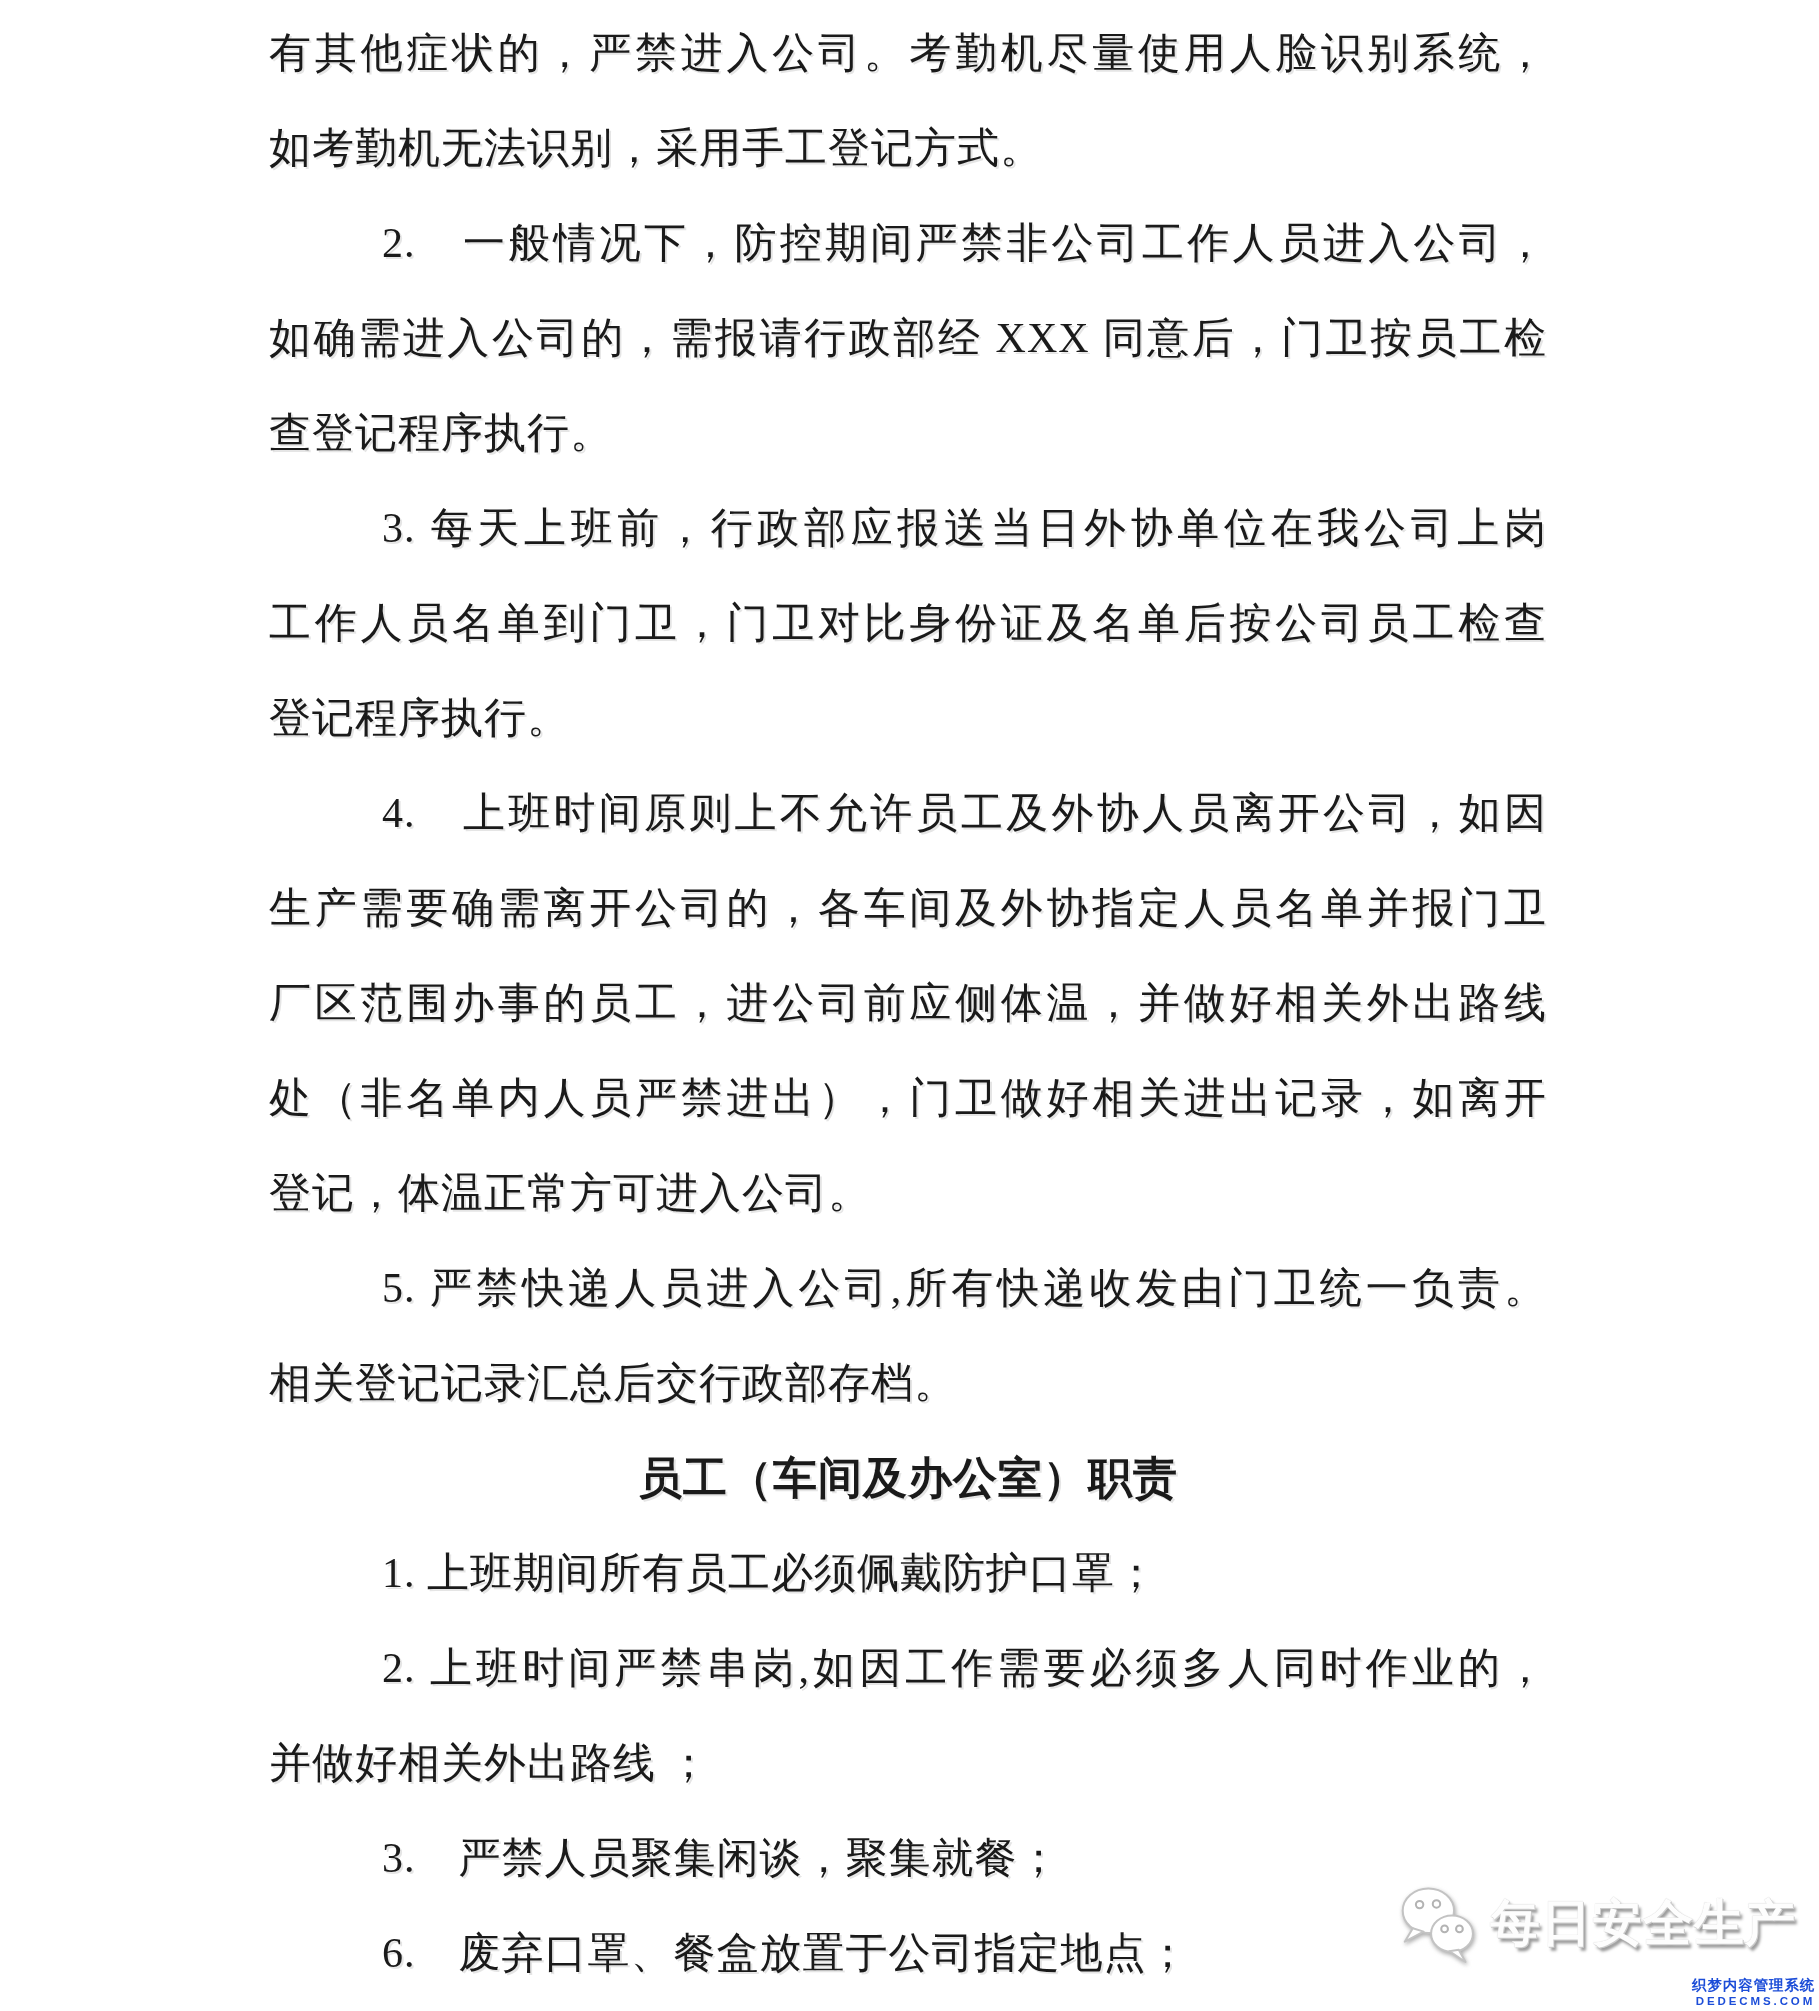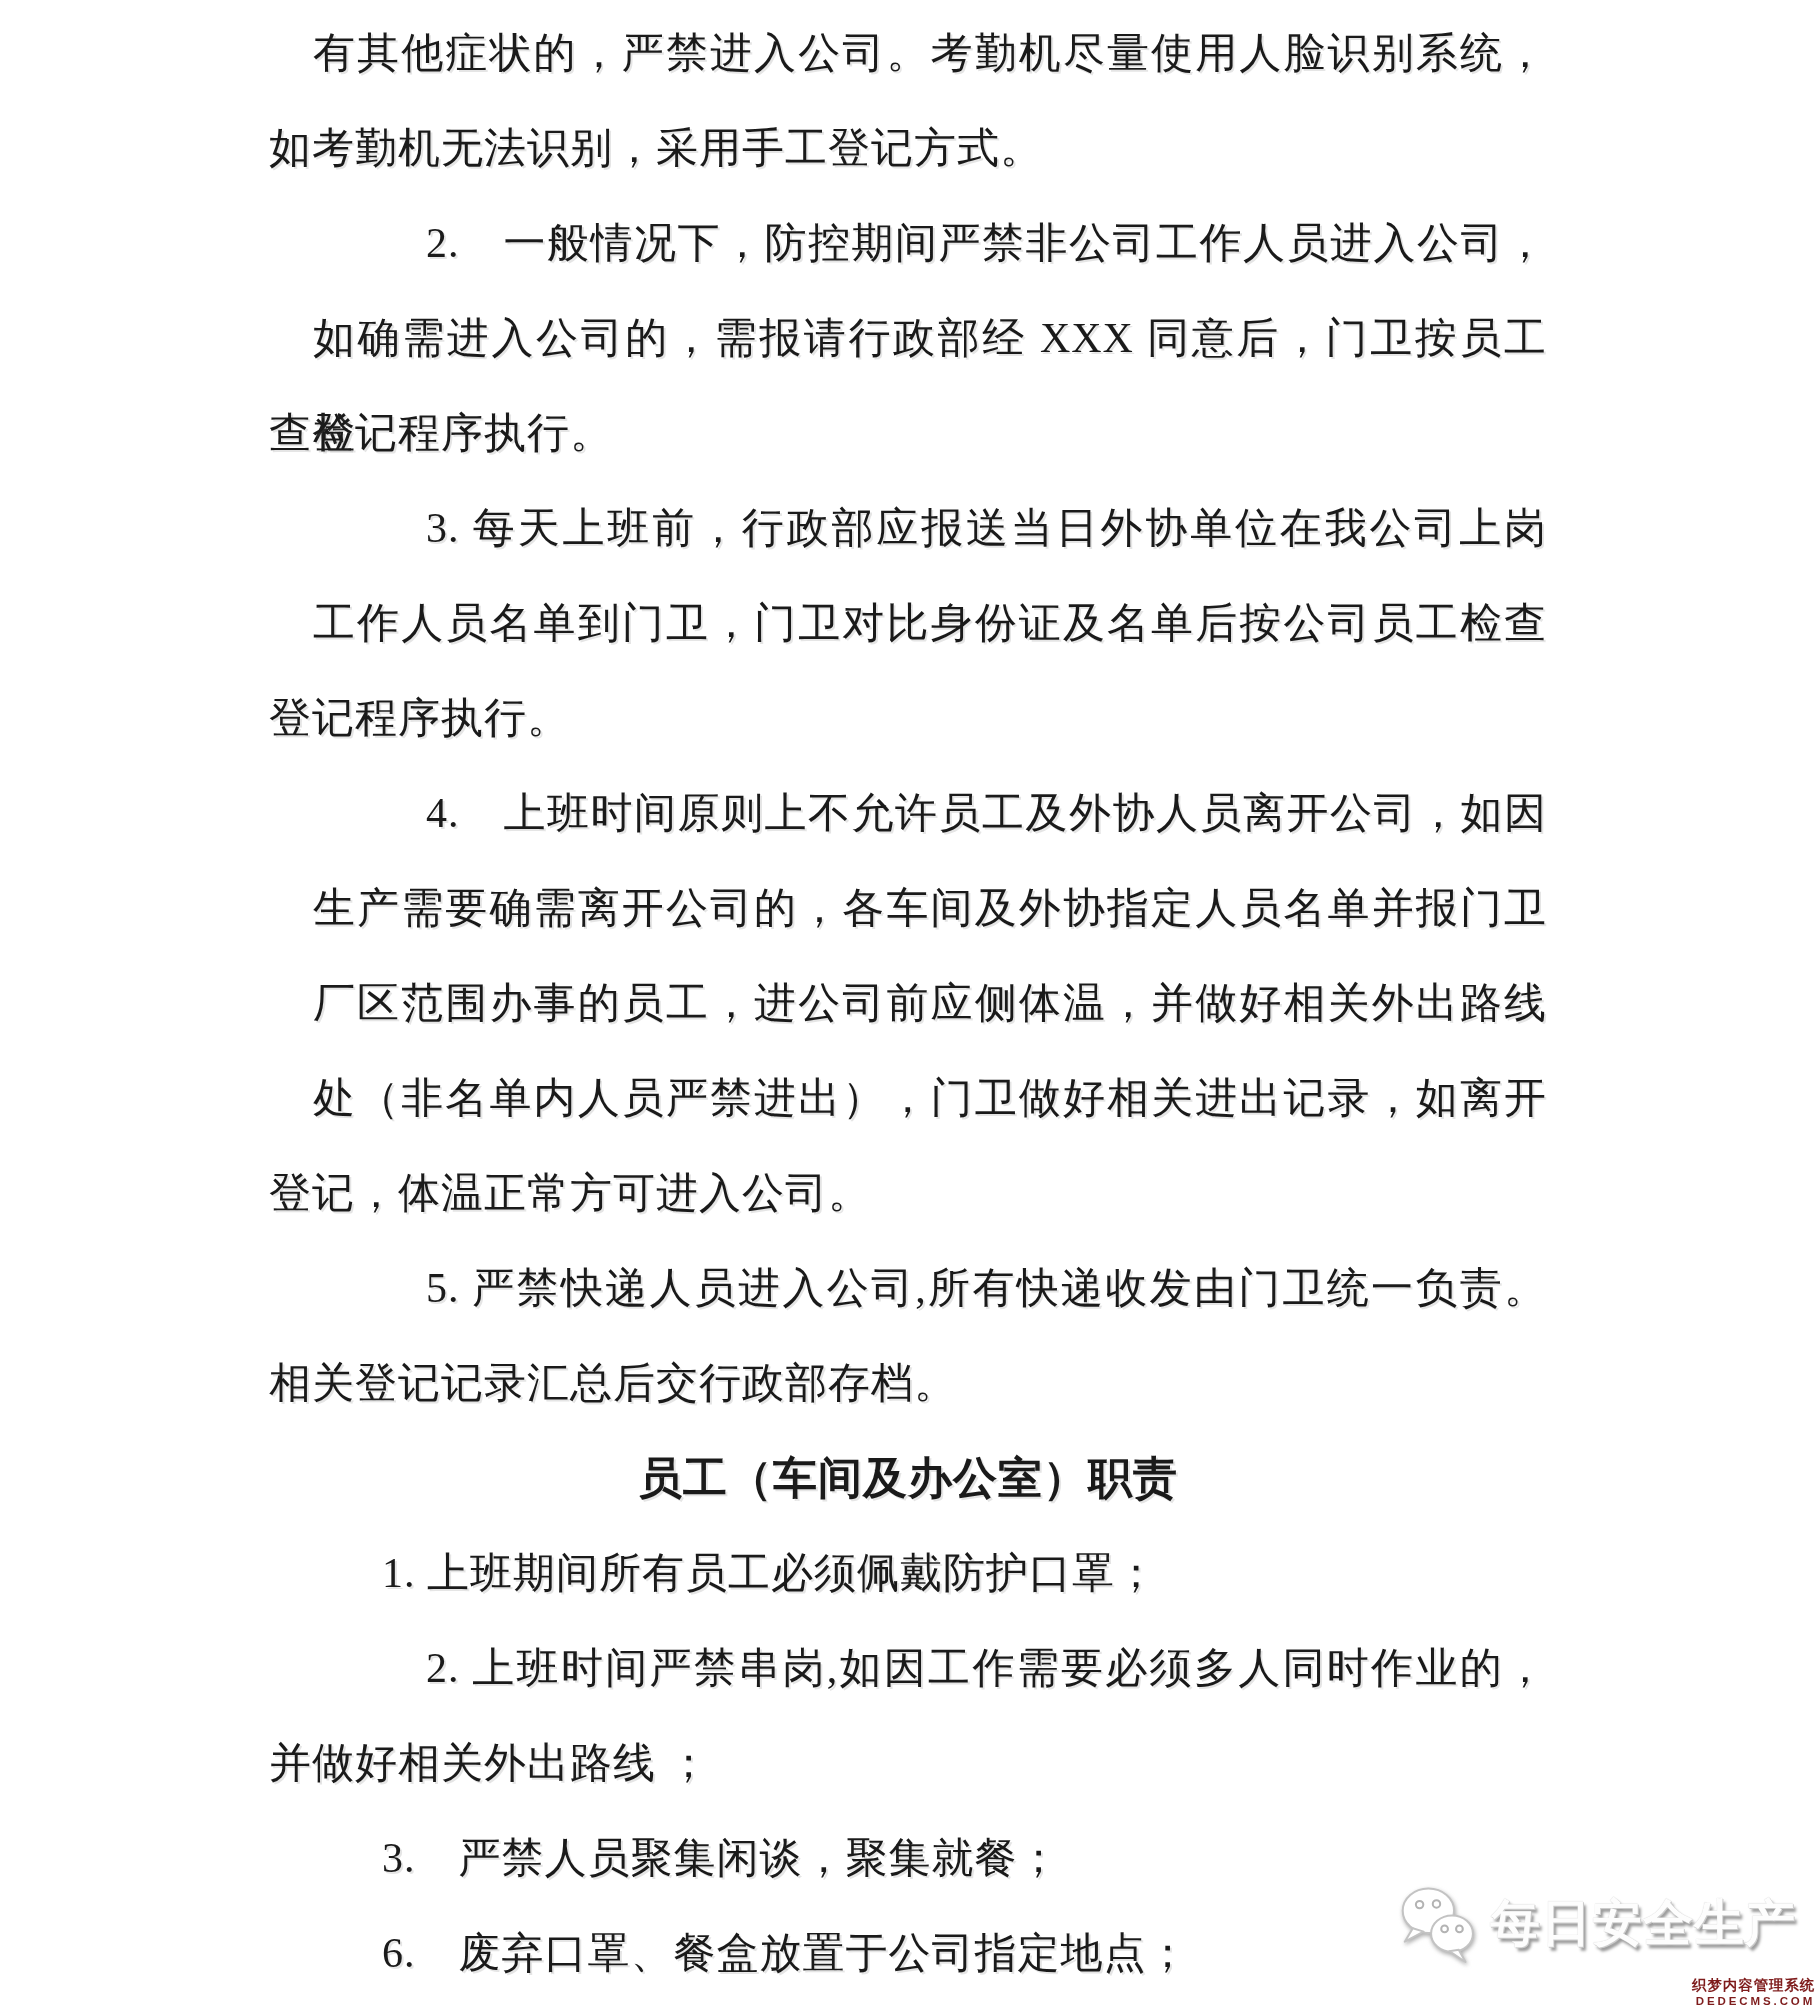--- a/index.html
+++ b/index.html
@@ -21,21 +21,20 @@
     font-size:42px;
     height:95px;
     line-height:95px;
     white-space:pre-wrap;
     text-shadow:1.9px 1.9px 0 rgba(110,110,110,0.18);
     letter-spacing:1px;
   }
   .line.j {
     text-align:justify;
     text-align-last:justify;
-    margin-left:44px;
   }
   .line.ind { text-indent:113px; }
   .line.h {
     font-weight:bold;
     font-size:44px;
     text-align-last:center;
     text-indent:0;
   }
   .watermark {
     position:absolute;
@@ -52,21 +51,21 @@
     color:#fdfdfd;
     letter-spacing:1px;
     text-shadow:0 0 1px #c2c2c2, 1px 1px 0 #cccccc, 2.9px 3.8px 2.9px #9a9a9a;
     white-space:nowrap;
   }
   .credit {
     position:absolute;
     right:4.8px; bottom:2.9px;
     text-align:right;
     font-family:"Liberation Sans","DejaVu Sans",sans-serif;
-    color:#7f1d1d;
+    color:#1d4ed8;
     text-shadow:1px 1px 0 rgba(255,255,255,0.9);
   }
   .credit-cn {
     font-size:14.4px;
     font-weight:bold;
     letter-spacing:1px;
     line-height:18px;
   }
   .credit-en {
     font-size:11.5px;

